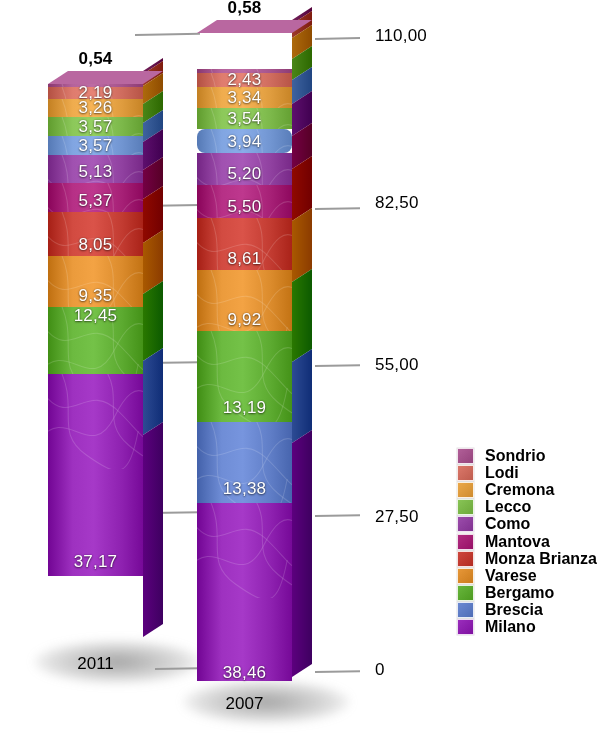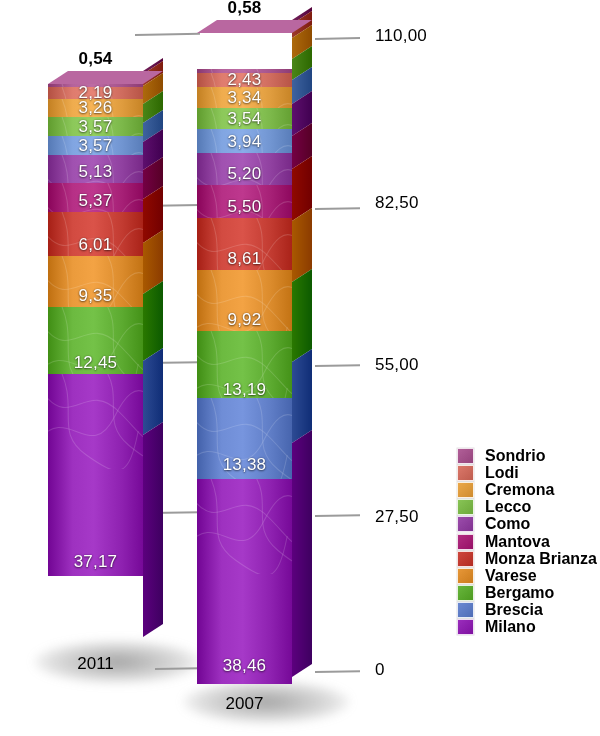--- a/index.html
+++ b/index.html
@@ -172,34 +172,34 @@
           </div>
           <div class="seg" style="height: 43.7181px; background: linear-gradient(to right, rgb(166, 31, 21) 0%, rgb(210, 75, 65) 26%, rgb(218, 83, 73) 48%, rgb(194, 59, 49) 78%, rgb(170, 35, 25) 100%); align-items: flex-end; padding-bottom: 3px;">
             <svg class="seg-tex" viewBox="0 0 100 100" preserveAspectRatio="none" xmlns="http://www.w3.org/2000/svg">
               <g fill="none" stroke="#ffffff" stroke-opacity="0.30" stroke-width="1.1">
                 <path d="M-10,70 C20,30 45,95 70,45 S110,20 130,65"></path>
                 <path d="M-5,20 C25,60 40,5 75,40 S105,85 125,30"></path>
                 <path d="M10,-10 C35,35 5,60 40,85 S85,110 95,60"></path>
                 <path d="M60,-5 C80,25 55,50 85,75 S120,95 118,40"></path>
               </g>
             </svg>
-            <span class="seg-val">6,01</span>
+            <span class="seg-val">8,05</span>
           </div>
           <div class="seg" style="height: 50.7782px; background: linear-gradient(to right, rgb(191, 111, 16) 0%, rgb(235, 155, 60) 26%, rgb(243, 163, 68) 48%, rgb(219, 139, 44) 78%, rgb(195, 115, 20) 100%); align-items: flex-end; padding-bottom: 3px;">
             <svg class="seg-tex" viewBox="0 0 100 100" preserveAspectRatio="none" xmlns="http://www.w3.org/2000/svg">
               <g fill="none" stroke="#ffffff" stroke-opacity="0.30" stroke-width="1.1">
                 <path d="M-10,70 C20,30 45,95 70,45 S110,20 130,65"></path>
                 <path d="M-5,20 C25,60 40,5 75,40 S105,85 125,30"></path>
                 <path d="M10,-10 C35,35 5,60 40,85 S85,110 95,60"></path>
                 <path d="M60,-5 C80,25 55,50 85,75 S120,95 118,40"></path>
               </g>
             </svg>
             <span class="seg-val">9,35</span>
           </div>
-          <div class="seg" style="height: 67.6137px; background: linear-gradient(to right, rgb(64, 142, 20) 0%, rgb(108, 186, 64) 26%, rgb(116, 194, 72) 48%, rgb(92, 170, 48) 78%, rgb(68, 146, 24) 100%); align-items: flex-end; padding-bottom: 3px;">
+          <div class="seg" style="height: 67.6137px; background: linear-gradient(to right, rgb(64, 142, 20) 0%, rgb(108, 186, 64) 26%, rgb(116, 194, 72) 48%, rgb(92, 170, 48) 78%, rgb(68, 146, 24) 100%); align-items: flex-start; padding-bottom: 3px;">
             <svg class="seg-tex" viewBox="0 0 100 100" preserveAspectRatio="none" xmlns="http://www.w3.org/2000/svg">
               <g fill="none" stroke="#ffffff" stroke-opacity="0.30" stroke-width="1.1">
                 <path d="M-10,70 C20,30 45,95 70,45 S110,20 130,65"></path>
                 <path d="M-5,20 C25,60 40,5 75,40 S105,85 125,30"></path>
                 <path d="M10,-10 C35,35 5,60 40,85 S85,110 95,60"></path>
                 <path d="M60,-5 C80,25 55,50 85,75 S120,95 118,40"></path>
               </g>
             </svg>
             <span class="seg-val">12,45</span>
           </div>
@@ -270,21 +270,21 @@
             <svg class="seg-tex" viewBox="0 0 100 100" preserveAspectRatio="none" xmlns="http://www.w3.org/2000/svg">
               <g fill="none" stroke="#ffffff" stroke-opacity="0.30" stroke-width="1.1">
                 <path d="M-10,70 C20,30 45,95 70,45 S110,20 130,65"></path>
                 <path d="M-5,20 C25,60 40,5 75,40 S105,85 125,30"></path>
                 <path d="M10,-10 C35,35 5,60 40,85 S85,110 95,60"></path>
                 <path d="M60,-5 C80,25 55,50 85,75 S120,95 118,40"></path>
               </g>
             </svg>
             <span class="seg-val">3,54</span>
           </div>
-          <div class="seg" style="height: 23.9484px; background: linear-gradient(to right, rgb(85, 121, 181) 0%, rgb(129, 165, 225) 26%, rgb(137, 173, 233) 48%, rgb(113, 149, 209) 78%, rgb(89, 125, 185) 100%);">
+          <div class="seg" style="height: 23.9484px; background: linear-gradient(to right, rgb(85, 121, 181) 0%, rgb(129, 165, 225) 26%, rgb(137, 173, 233) 48%, rgb(113, 149, 209) 78%, rgb(89, 125, 185) 100%); border-radius: 8px;">
             <svg class="seg-tex" viewBox="0 0 100 100" preserveAspectRatio="none" xmlns="http://www.w3.org/2000/svg">
               <g fill="none" stroke="#ffffff" stroke-opacity="0.30" stroke-width="1.1">
                 <path d="M-10,70 C20,30 45,95 70,45 S110,20 130,65"></path>
                 <path d="M-5,20 C25,60 40,5 75,40 S105,85 125,30"></path>
                 <path d="M10,-10 C35,35 5,60 40,85 S85,110 95,60"></path>
                 <path d="M60,-5 C80,25 55,50 85,75 S120,95 118,40"></path>
               </g>
             </svg>
             <span class="seg-val">3,94</span>
           </div>
@@ -325,21 +325,21 @@
             <svg class="seg-tex" viewBox="0 0 100 100" preserveAspectRatio="none" xmlns="http://www.w3.org/2000/svg">
               <g fill="none" stroke="#ffffff" stroke-opacity="0.30" stroke-width="1.1">
                 <path d="M-10,70 C20,30 45,95 70,45 S110,20 130,65"></path>
                 <path d="M-5,20 C25,60 40,5 75,40 S105,85 125,30"></path>
                 <path d="M10,-10 C35,35 5,60 40,85 S85,110 95,60"></path>
                 <path d="M60,-5 C80,25 55,50 85,75 S120,95 118,40"></path>
               </g>
             </svg>
             <span class="seg-val">9,92</span>
           </div>
-          <div class="seg" style="height: 67px; background: linear-gradient(to right, rgb(64, 142, 20) 0%, rgb(108, 186, 64) 26%, rgb(116, 194, 72) 48%, rgb(92, 170, 48) 78%, rgb(68, 146, 24) 100%); align-items: flex-end; ">
+          <div class="seg" style="height: 91px; background: linear-gradient(to right, rgb(64, 142, 20) 0%, rgb(108, 186, 64) 26%, rgb(116, 194, 72) 48%, rgb(92, 170, 48) 78%, rgb(68, 146, 24) 100%); align-items: flex-end; padding-bottom: 6px;">
             <svg class="seg-tex" viewBox="0 0 100 100" preserveAspectRatio="none" xmlns="http://www.w3.org/2000/svg">
               <g fill="none" stroke="#ffffff" stroke-opacity="0.30" stroke-width="1.1">
                 <path d="M-10,70 C20,30 45,95 70,45 S110,20 130,65"></path>
                 <path d="M-5,20 C25,60 40,5 75,40 S105,85 125,30"></path>
                 <path d="M10,-10 C35,35 5,60 40,85 S85,110 95,60"></path>
                 <path d="M60,-5 C80,25 55,50 85,75 S120,95 118,40"></path>
               </g>
             </svg>
             <span class="seg-val">13,19</span>
           </div>
@@ -347,21 +347,21 @@
             <svg class="seg-tex" viewBox="0 0 100 100" preserveAspectRatio="none" xmlns="http://www.w3.org/2000/svg">
               <g fill="none" stroke="#ffffff" stroke-opacity="0.30" stroke-width="1.1">
                 <path d="M-10,70 C20,30 45,95 70,45 S110,20 130,65"></path>
                 <path d="M-5,20 C25,60 40,5 75,40 S105,85 125,30"></path>
                 <path d="M10,-10 C35,35 5,60 40,85 S85,110 95,60"></path>
                 <path d="M60,-5 C80,25 55,50 85,75 S120,95 118,40"></path>
               </g>
             </svg>
             <span class="seg-val">13,38</span>
           </div>
-          <div class="seg" style="height: 205px; background: linear-gradient(to right, rgb(114, 5, 148) 0%, rgb(158, 49, 192) 26%, rgb(166, 57, 200) 48%, rgb(142, 33, 176) 78%, rgb(118, 9, 152) 100%); align-items: flex-end; padding-bottom: 10px;">
+          <div class="seg" style="height: 178px; background: linear-gradient(to right, rgb(114, 5, 148) 0%, rgb(158, 49, 192) 26%, rgb(166, 57, 200) 48%, rgb(142, 33, 176) 78%, rgb(118, 9, 152) 100%); align-items: flex-end; padding-bottom: 0;">
             <svg class="seg-tex" viewBox="0 0 100 100" preserveAspectRatio="none" xmlns="http://www.w3.org/2000/svg">
               <g fill="none" stroke="#ffffff" stroke-opacity="0.30" stroke-width="1.1">
                 <path d="M-10,70 C20,30 45,95 70,45 S110,20 130,65"></path>
                 <path d="M-5,20 C25,60 40,5 75,40 S105,85 125,30"></path>
                 <path d="M10,-10 C35,35 5,60 40,85 S85,110 95,60"></path>
                 <path d="M60,-5 C80,25 55,50 85,75 S120,95 118,40"></path>
               </g>
             </svg>
             <span class="seg-val">38,46</span>
           </div>

